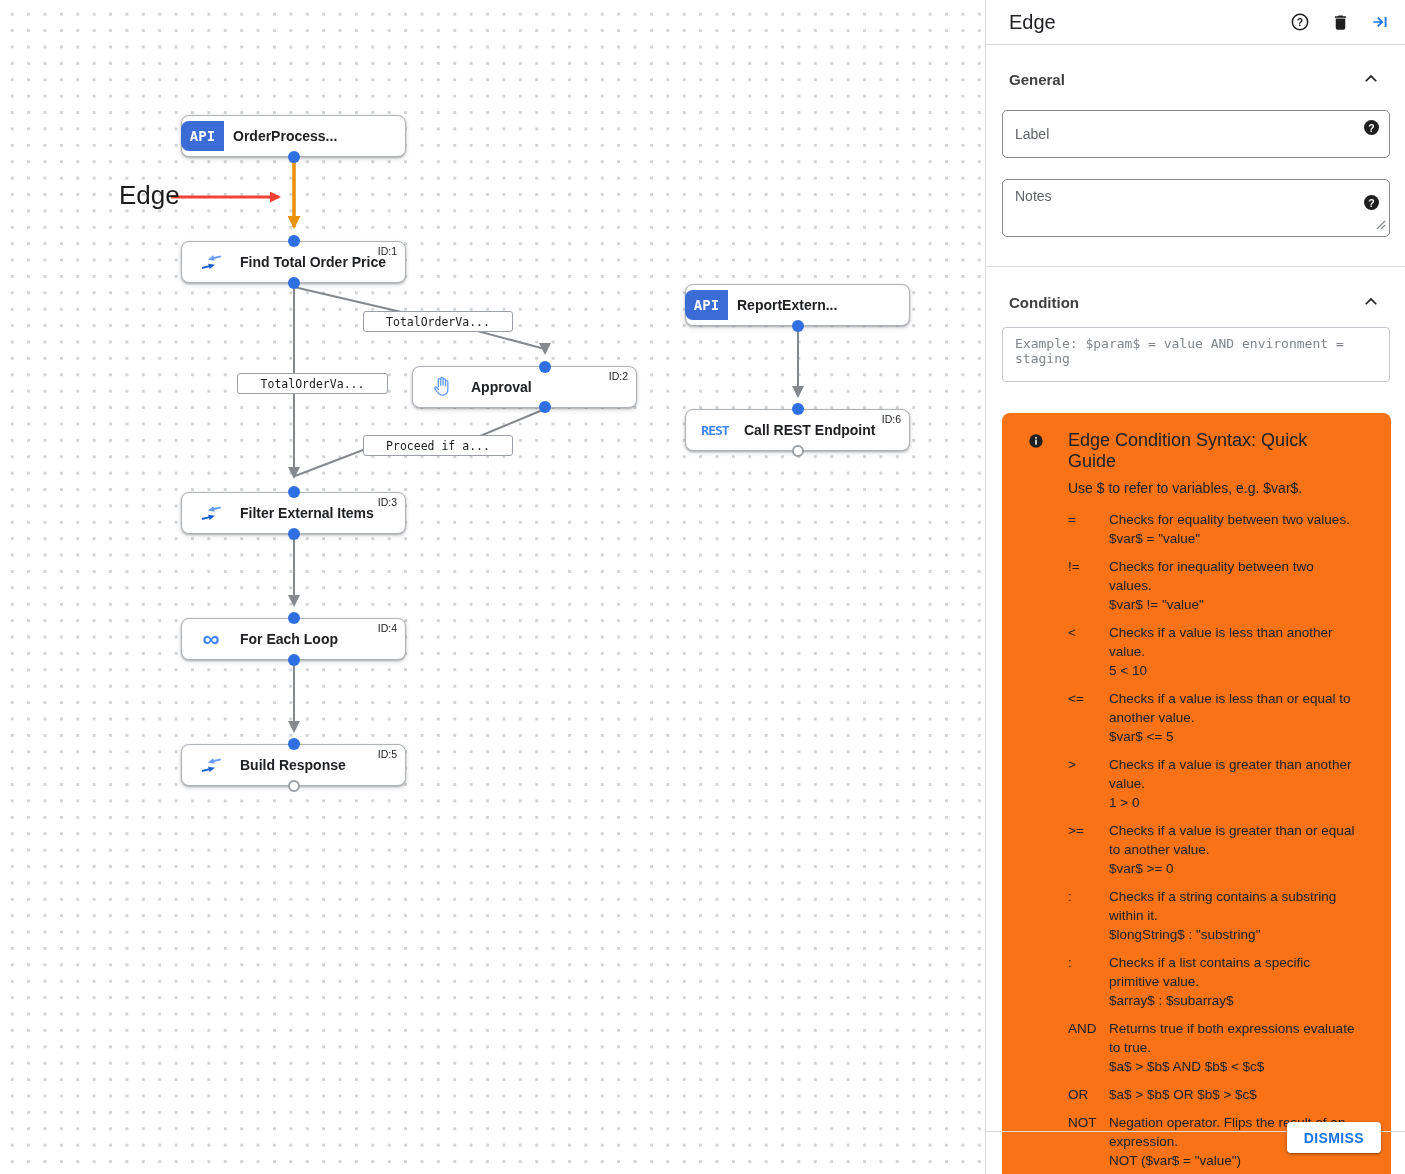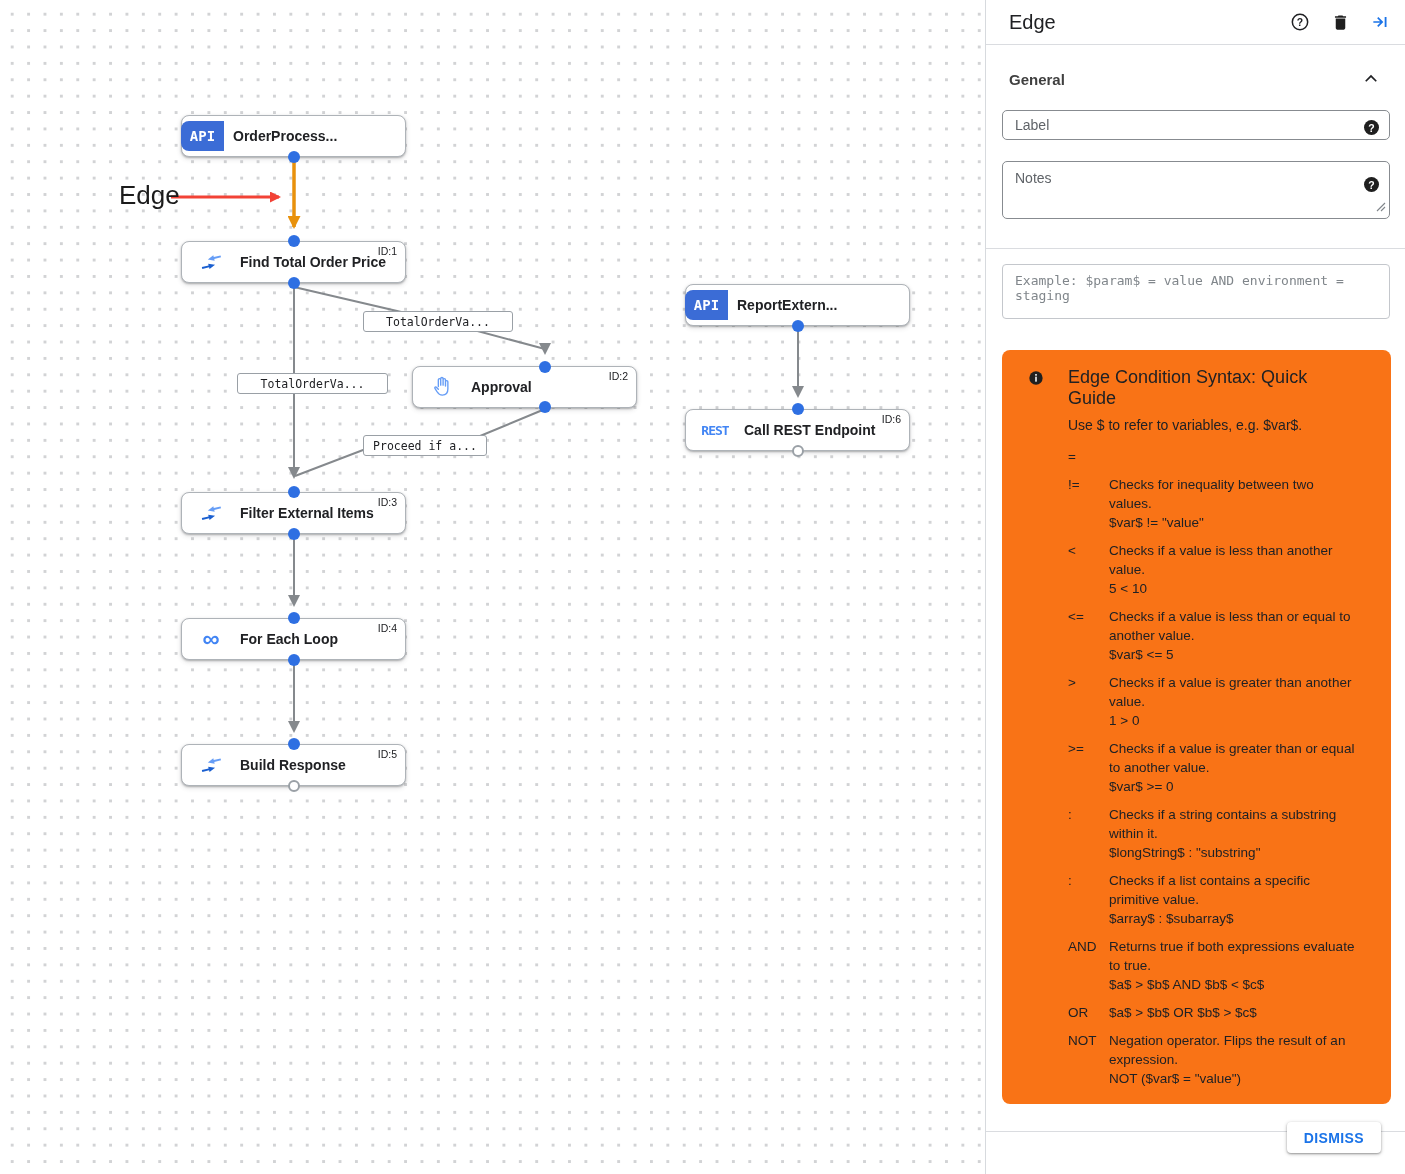--- a/index.html
+++ b/index.html
@@ -45,21 +45,21 @@
   .hdr-icon { width:20px; height:20px; margin-left:20px; cursor:pointer; display:flex; align-items:center; justify-content:center; }
 
   .sec-head { display:flex; align-items:center; justify-content:space-between; padding:24px 24px 0 23px; }
   .sec-title { font-size:15px; font-weight:bold; color:#404040; }
   .chev { width:20px; height:20px; }
 
   .field { position:relative; margin:21px 15px 0 16px; }
   .field input, .field textarea { width:100%; border:1px solid #878b90; border-radius:5px;
     font-family:"Liberation Sans", sans-serif; font-size:14px; color:#202124; padding:8px 34px 8px 12px;
     outline:none; resize:none; background:#fff; }
-  .field input { height:30px; }
+  .field input { height:48px; }
   .field textarea.notes { height:58px; }
   .field input::placeholder, .field textarea.notes::placeholder { color:#5f6368; }
   .q-badge { position:absolute; right:11px; width:15px; height:15px; border-radius:50%; background:#1f1f1f;
     color:#fff; font-size:10.5px; font-weight:bold; display:flex; align-items:center; justify-content:center; }
   .field.lbl .q-badge { top:10px; }
   .field.nts .q-badge { top:16px; }
   .grip { position:absolute; right:4px; bottom:7px; }
 
   .divider { height:1px; background:#dadce0; margin-top:25px; }
 
@@ -183,21 +183,21 @@
         <path d="M22 4.8 H15 V3 L8.6 5.8 L15 8.6 V6.8 H22 Z" fill="#669df6"></path>
       </g>
         </svg>
     </div>
     <div class="node-title">Build Response</div>
     <div class="node-id">ID:5</div>
   </div>
 
   <div class="edge-label" style="left:363px; top:311px; width:150px; height:21px;">TotalOrderVa...</div>
   <div class="edge-label" style="left:237px; top:373px; width:151px; height:21px;">TotalOrderVa...</div>
-  <div class="edge-label" style="left:363px; top:435px; width:124px; height:21px;">Proceed if a...</div>
+  <div class="edge-label" style="left:363px; top:435px; width:150px; height:21px;">Proceed if a...</div>
 
   <div class="port" style="left:294px; top:157px;"></div>
   <div class="port" style="left:294px; top:241px;"></div>
   <div class="port" style="left:294px; top:283px;"></div>
   <div class="port" style="left:798px; top:326px;"></div>
   <div class="port" style="left:545px; top:367px;"></div>
   <div class="port" style="left:545px; top:407px;"></div>
   <div class="port" style="left:798px; top:409px;"></div>
   <div class="port open" style="left:798px; top:451px;"></div>
   <div class="port" style="left:294px; top:492px;"></div>
@@ -250,20 +250,28 @@
     <div class="q-badge">?</div>
     <div class="grip">
       <svg width="10" height="10" viewBox="0 0 10 10">
           <path d="M1 9 L9 1 M5 9 L9 5" stroke="#80868b" stroke-width="1.1" fill="none"></path>
         </svg>
     </div>
   </div>
 
   <div class="divider"></div>
 
+  <div class="sec-head" style="padding-top:25px;">
+    <div class="sec-title">Condition</div>
+    <div class="chev">
+      <svg width="20" height="20" viewBox="0 0 24 24" fill="#202124">
+          <path d="M6.4 15.4 5 14 l7-7 7 7 -1.4 1.4 L12 9.8 z"></path>
+        </svg>
+    </div>
+  </div>
 
   <div class="cond-field">
     <textarea placeholder="Example: $param$ = value AND environment = staging" style=""></textarea>
   </div>
 
   <div class="guide">
     <div class="guide-head">
       <div class="info-ic">
         <svg width="16" height="16" viewBox="0 0 24 24">
           <circle cx="12" cy="12" r="10" fill="#1f1f1f"></circle>
@@ -273,20 +281,24 @@
       </div>
       <div>
         <div class="guide-title">Edge Condition Syntax: Quick Guide</div>
       </div>
       <div class="guide-sub">Use $ to refer to variables, e.g. $var$.</div>
     </div>
 
     <div class="g-list">
       <div class="g-entry">
         <span>=</span>
+        <span>
+            <div>Checks for equality between two values.</div>
+            <div>$var$ = "value"</div>
+          </span>
       </div>
       <div class="g-entry">
         <span>!=</span>
         <span>
             <div>Checks for inequality between two values.</div>
             <div>$var$ != "value"</div>
           </span>
       </div>
       <div class="g-entry">
         <span>&lt;</span>

